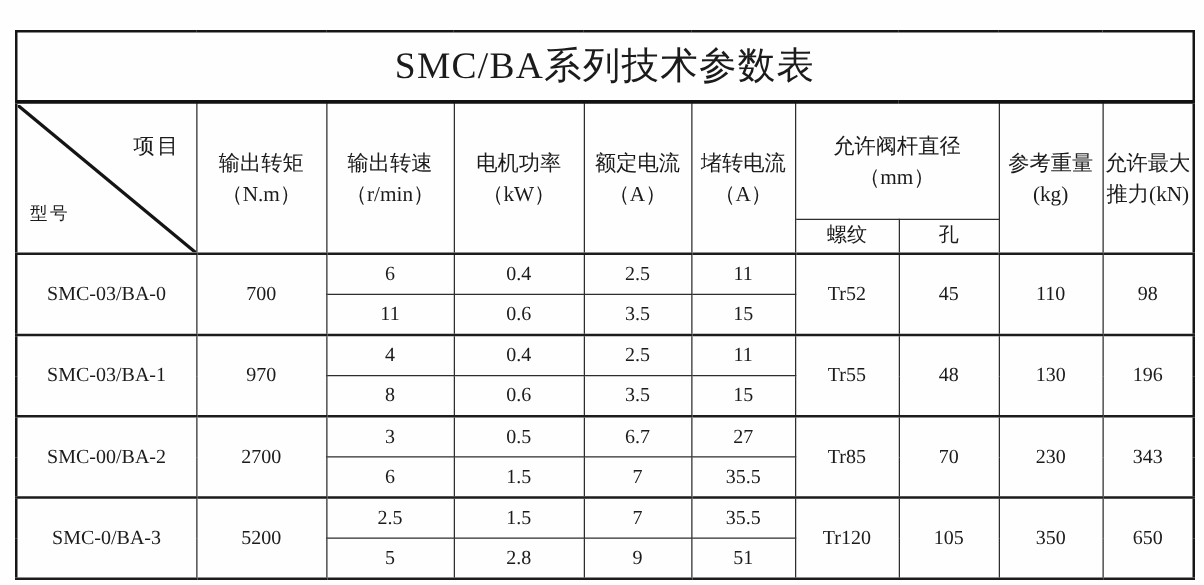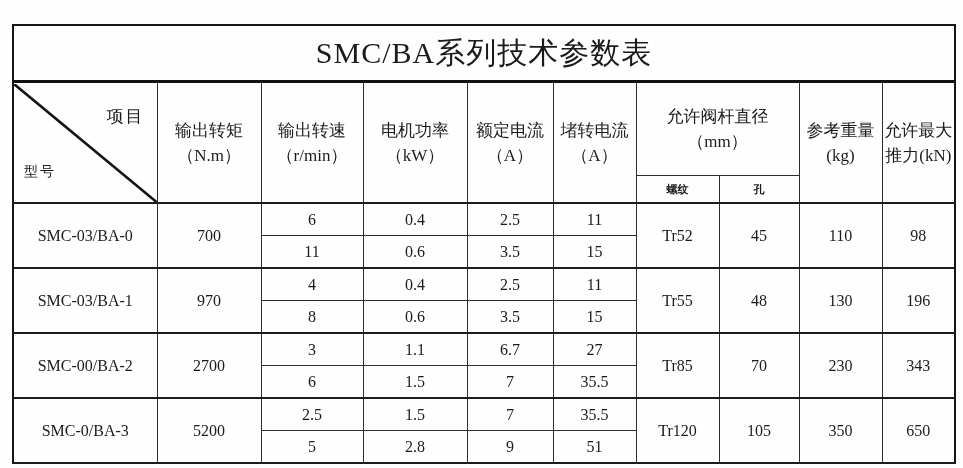--- a/index.html
+++ b/index.html
@@ -43,21 +43,21 @@
   }
   tr.title-row td {
     height: 54px;
     font-size: 30px;
     line-height: 34px;
     letter-spacing: 1px;
     border-bottom: 3px solid #121212;
     font-weight: 400;
   }
   tr.h1 td { height: 92px; font-size: 17px; line-height: 25px; }
-  tr.h2 td { height: 26px; font-size: 11px; font-weight: bold; }
+  tr.h2 td { height: 26px; font-size: 16px; }
   tr.r  td { height: 31px; }
   .hb { border-bottom: 2px solid #1c1c1c; }   
   .gb { border-bottom: 2px solid #1c1c1c; margin-top: 26px; }   
   .hdr-line { display: block; }
   
   td.diag { padding: 0; }
   .diag-box {
     position: relative;
     width: 100%;
     height: 118px;
@@ -190,21 +190,21 @@
       <td class="gb">8</td>
       <td class="gb">0.6</td>
       <td class="gb">3.5</td>
       <td class="gb">15</td>
     </tr>
 
     <tr class="r">
       <td class="gb" rowspan="2">SMC-00/BA-2</td>
       <td class="gb" rowspan="2">2700</td>
       <td>3</td>
-      <td>1.1</td>
+      <td>0.5</td>
       <td>6.7</td>
       <td>27</td>
       <td class="gb" rowspan="2">Tr85</td>
       <td class="gb" rowspan="2">70</td>
       <td class="gb" rowspan="2">230</td>
       <td class="gb" rowspan="2">343</td>
     </tr>
     <tr class="r">
       <td class="gb">6</td>
       <td class="gb">1.5</td>

